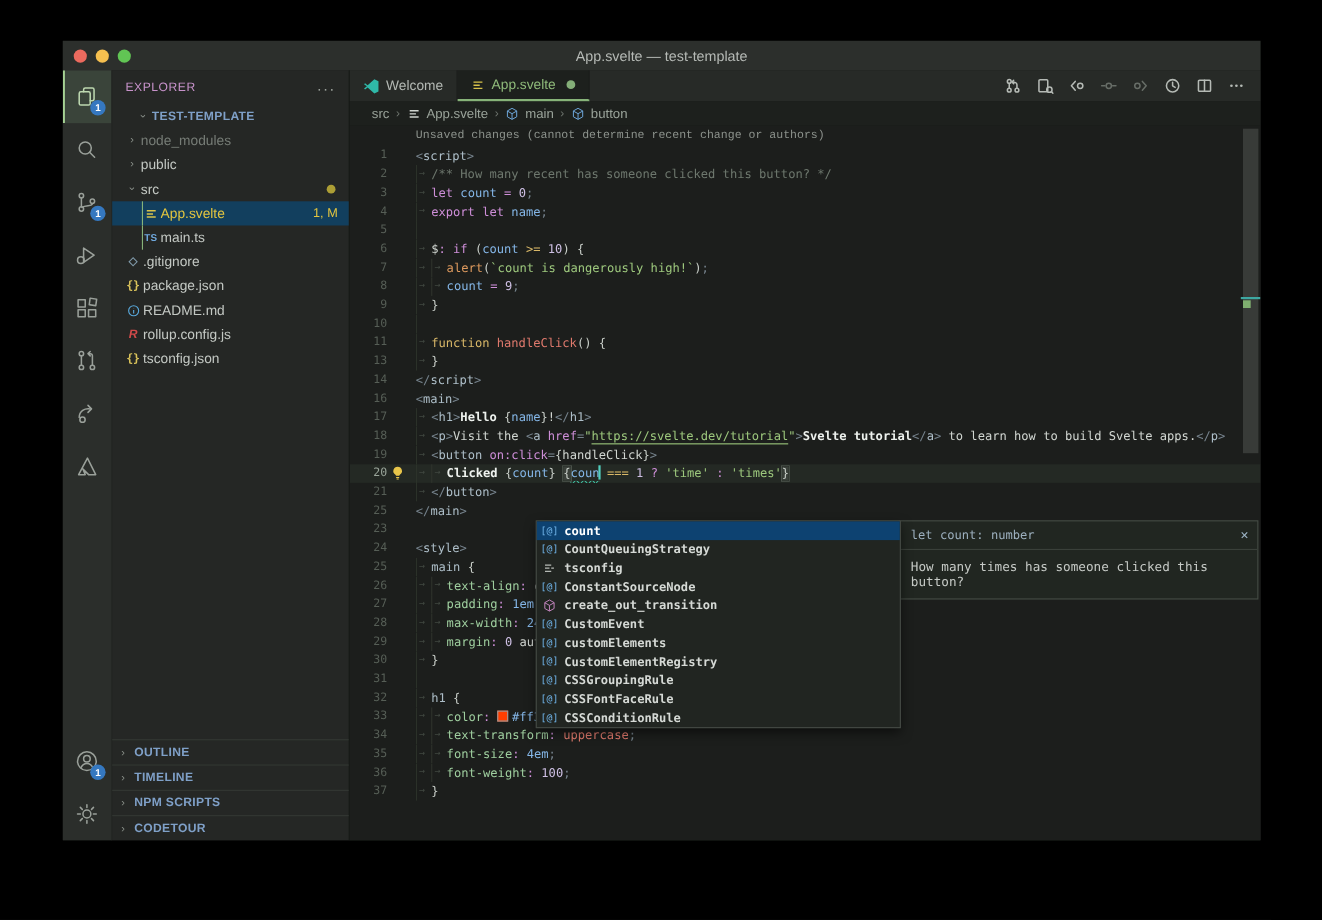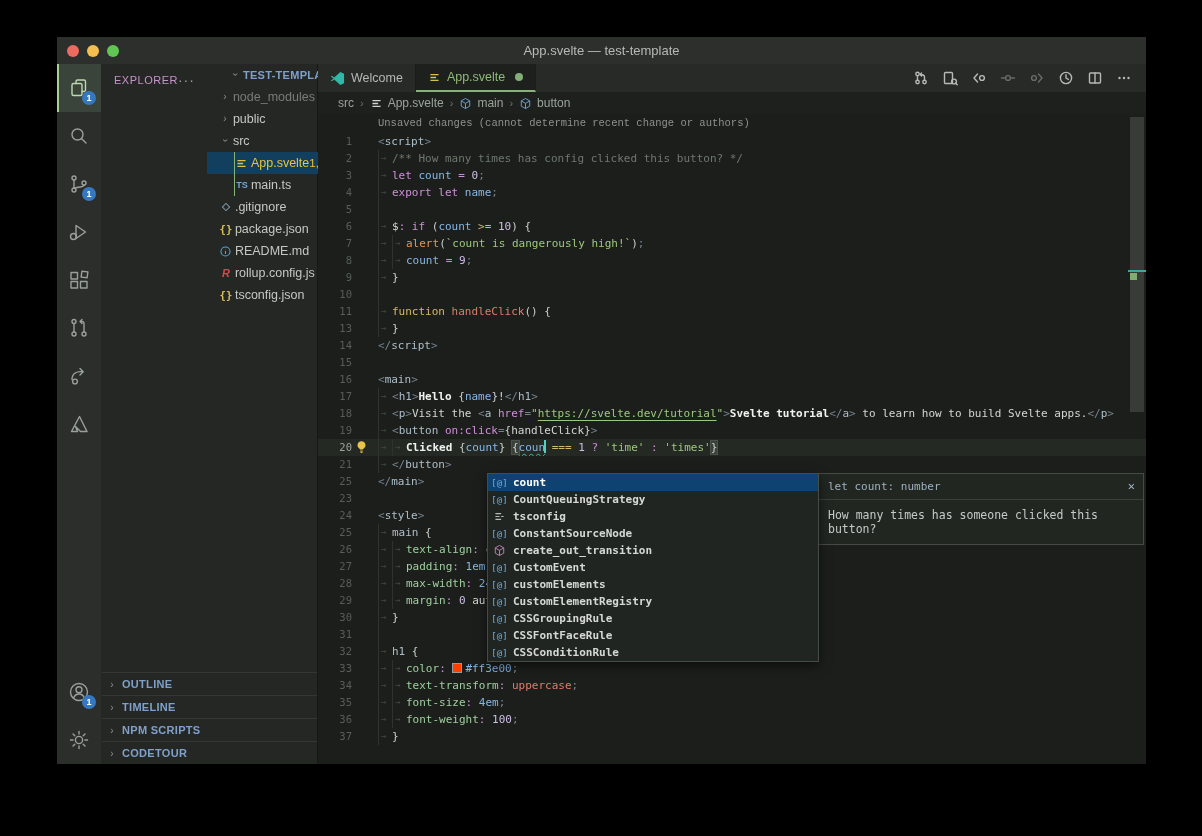--- a/index.html
+++ b/index.html
@@ -14,21 +14,21 @@
   
   .mainrow{flex:1;display:flex;min-height:0;}
   
   .activity{width:44px;background:#2b2e2b;display:flex;flex-direction:column;flex:0 0 44px;border-right:1px solid #242724;}
   .ab-item{height:48px;display:flex;align-items:center;justify-content:center;position:relative;color:#9aa09a;}
   .ab-item.active{background:#3a443a;color:#bdd8b0;box-shadow:inset 2px 0 0 #a5d293;}
   .ab-badge{position:absolute;right:5px;bottom:7px;min-width:14px;height:14px;border-radius:8px;background:#3578c0;
     color:#fff;font-size:9px;line-height:14px;text-align:center;font-weight:bold;}
   .ab-spacer{flex:1;}
   
-  .sidebar{width:215px;background:#252725;flex:0 0 215px;display:flex;flex-direction:row;position:relative;border-right:1px solid #161816;}
+  .sidebar{width:215px;background:#252725;flex:0 0 215px;display:flex;flex-direction:column;position:relative;border-right:1px solid #161816;}
   .sb-header{height:31px;display:flex;align-items:center;padding:0 12px;justify-content:space-between;}
   .sb-header .ttl{font-size:11px;letter-spacing:.5px;color:#c792ca;}
   .sb-header .more{color:#9aa09a;font-size:14px;letter-spacing:1px;}
   .tree{flex:0 0 auto;}
   .trow{height:22px;display:flex;align-items:center;font-size:12.5px;color:#c3c8c3;position:relative;cursor:default;padding-left:20px;}
   .trow .chev{width:16px;text-align:center;color:#8a908a;font-size:10px;flex:0 0 16px;transform:translateY(-1px);}
   .chev.down{display:inline-block;transform:rotate(90deg) translateX(-1px);}
   .trow .ticon{width:18px;flex:0 0 18px;display:flex;align-items:center;justify-content:center;}
   .trow .tlabel{flex:1;white-space:nowrap;overflow:hidden;}
   .trow .tbadge{margin-right:10px;font-size:11.5px;}
@@ -410,33 +410,32 @@
                 <path d="M8 1.8l5.2 2.9v6.6L8 14.2l-5.2-2.9V4.7z"></path>
                 <path d="M2.8 4.9L8 7.8l5.2-2.9M8 7.8v6.2"></path>
               </svg>
             </span>
             <span>button</span>
           </span>
         </div>
       <div class="code" id="code">
         <div class="annotation">Unsaved changes (cannot determine recent change or authors)</div>
       <div class="cl"><span class="num">1</span><span class="gut"></span><span class="txt"><span class="tok br">&lt;</span><span class="tok tg">script</span><span class="tok br">&gt;</span></span></div>
-          <div class="cl"><span class="num">2</span><span class="gut"></span><span class="txt"><span class="tabi">→</span><span class="tok cm">/** How many times has config clicked this button? */</span></span></div>
+          <div class="cl"><span class="num">2</span><span class="gut"></span><span class="txt"><span class="tabi">→</span><span class="tok cm">/** How many recent has someone clicked this button? */</span></span></div>
           <div class="cl"><span class="num">3</span><span class="gut"></span><span class="txt"><span class="tabi">→</span><span class="tok kw">let </span><span class="tok vr">count</span><span class="tok kw"> = </span><span class="tok nm">0</span><span class="tok br">;</span></span></div>
           <div class="cl"><span class="num">4</span><span class="gut"></span><span class="txt"><span class="tabi">→</span><span class="tok kw">export let </span><span class="tok vr">name</span><span class="tok br">;</span></span></div>
           <div class="cl"><span class="num">5</span><span class="gut"></span><span class="txt"><span class="tabi noarrow">→</span></span></div>
           <div class="cl"><span class="num">6</span><span class="gut"></span><span class="txt"><span class="tabi">→</span><span class="tok tx">$</span><span class="tok kw">: if </span><span class="tok pu">(</span><span class="tok vr">count</span><span class="tok fk"> &gt;= </span><span class="tok nm">10</span><span class="tok pu">) {</span></span></div>
           <div class="cl"><span class="num">7</span><span class="gut"></span><span class="txt"><span class="tabi">→</span><span class="tabi">→</span><span class="tok cl2">alert</span><span class="tok pu">(</span><span class="tok st">`count is dangerously high!`</span><span class="tok pu">)</span><span class="tok br">;</span></span></div>
           <div class="cl"><span class="num">8</span><span class="gut"></span><span class="txt"><span class="tabi">→</span><span class="tabi">→</span><span class="tok vr">count</span><span class="tok kw"> = </span><span class="tok nm">9</span><span class="tok br">;</span></span></div>
           <div class="cl"><span class="num">9</span><span class="gut"></span><span class="txt"><span class="tabi">→</span><span class="tok pu">}</span></span></div>
           <div class="cl"><span class="num">10</span><span class="gut"></span><span class="txt"><span class="tabi noarrow">→</span></span></div>
           <div class="cl"><span class="num">11</span><span class="gut"></span><span class="txt"><span class="tabi">→</span><span class="tok fk">function </span><span class="tok fn">handleClick</span><span class="tok pu">() {</span></span></div>
           <div class="cl"><span class="num">13</span><span class="gut"></span><span class="txt"><span class="tabi">→</span><span class="tok pu">}</span></span></div>
           <div class="cl"><span class="num">14</span><span class="gut"></span><span class="txt"><span class="tok br">&lt;/</span><span class="tok tg">script</span><span class="tok br">&gt;</span></span></div>
-          <div class="cl"><span class="num">15</span><span class="gut"></span><span class="txt"></span></div>
           <div class="cl"><span class="num">16</span><span class="gut"></span><span class="txt"><span class="tok br">&lt;</span><span class="tok tg">main</span><span class="tok br">&gt;</span></span></div>
           <div class="cl"><span class="num">17</span><span class="gut"></span><span class="txt"><span class="tabi">→</span><span class="tok br">&lt;</span><span class="tok tg">h1</span><span class="tok br">&gt;</span><span class="tok bd">Hello </span><span class="tok pu">{</span><span class="tok vr">name</span><span class="tok pu">}</span><span class="tok tx">!</span><span class="tok br">&lt;/</span><span class="tok tg">h1</span><span class="tok br">&gt;</span></span></div>
           <div class="cl"><span class="num">18</span><span class="gut"></span><span class="txt"><span class="tabi">→</span><span class="tok br">&lt;</span><span class="tok tg">p</span><span class="tok br">&gt;</span><span class="tok tx">Visit the </span><span class="tok br">&lt;</span><span class="tok tg">a</span><span class="tok tx"> </span><span class="tok kw">href</span><span class="tok br">=</span><span class="tok st">"</span><span class="tok lk">https://svelte.dev/tutorial</span><span class="tok st">"</span><span class="tok br">&gt;</span><span class="tok bd">Svelte tutorial</span><span class="tok br">&lt;/</span><span class="tok tg">a</span><span class="tok br">&gt;</span><span class="tok tx"> to learn how to build Svelte apps.</span><span class="tok br">&lt;/</span><span class="tok tg">p</span><span class="tok br">&gt;</span></span></div>
           <div class="cl"><span class="num">19</span><span class="gut"></span><span class="txt"><span class="tabi">→</span><span class="tok br">&lt;</span><span class="tok tg">button</span><span class="tok tx"> </span><span class="tok kw">on:click</span><span class="tok br">=</span><span class="tok pu">{</span><span class="tok tx">handleClick</span><span class="tok pu">}</span><span class="tok br">&gt;</span></span></div>
           <div class="cl cur"><span class="num">20</span><span class="gut"><span class="bulb"><svg width="13" height="14" viewBox="0 0 16 17" xmlns="http://www.w3.org/2000/svg">
                   <path fill="#e8c54a" d="M8 1.5a4.8 4.8 0 0 0-2.7 8.8c.5.4.9 1 .9 1.4h3.6c0-.4.4-1 .9-1.4A4.8 4.8 0 0 0 8 1.5z"></path>
                   <path stroke="#e8c54a" stroke-width="1.2" d="M6.3 13.5h3.4M6.8 15.2h2.4"></path>
                 </svg></span></span><span class="txt"><span class="tabi">→</span><span class="tabi">→</span><span class="tok bd">Clicked </span><span class="tok pu">{</span><span class="tok vr">count</span><span class="tok pu">}</span><span class="tok tx"> </span><span class="tok pu hl">{</span><span class="tok vr sq">coun</span><span class="caret"></span><span class="tok fk"> === </span><span class="tok nm">1</span><span class="tok kw"> ? </span><span class="tok st">'time'</span><span class="tok kw"> : </span><span class="tok st">'times'</span><span class="tok pu hl">}</span></span></div>
           <div class="cl"><span class="num">21</span><span class="gut"></span><span class="txt"><span class="tabi">→</span><span class="tok br">&lt;/</span><span class="tok tg">button</span><span class="tok br">&gt;</span></span></div>
           <div class="cl"><span class="num">25</span><span class="gut"></span><span class="txt"><span class="tok br">&lt;/</span><span class="tok tg">main</span><span class="tok br">&gt;</span></span></div>

